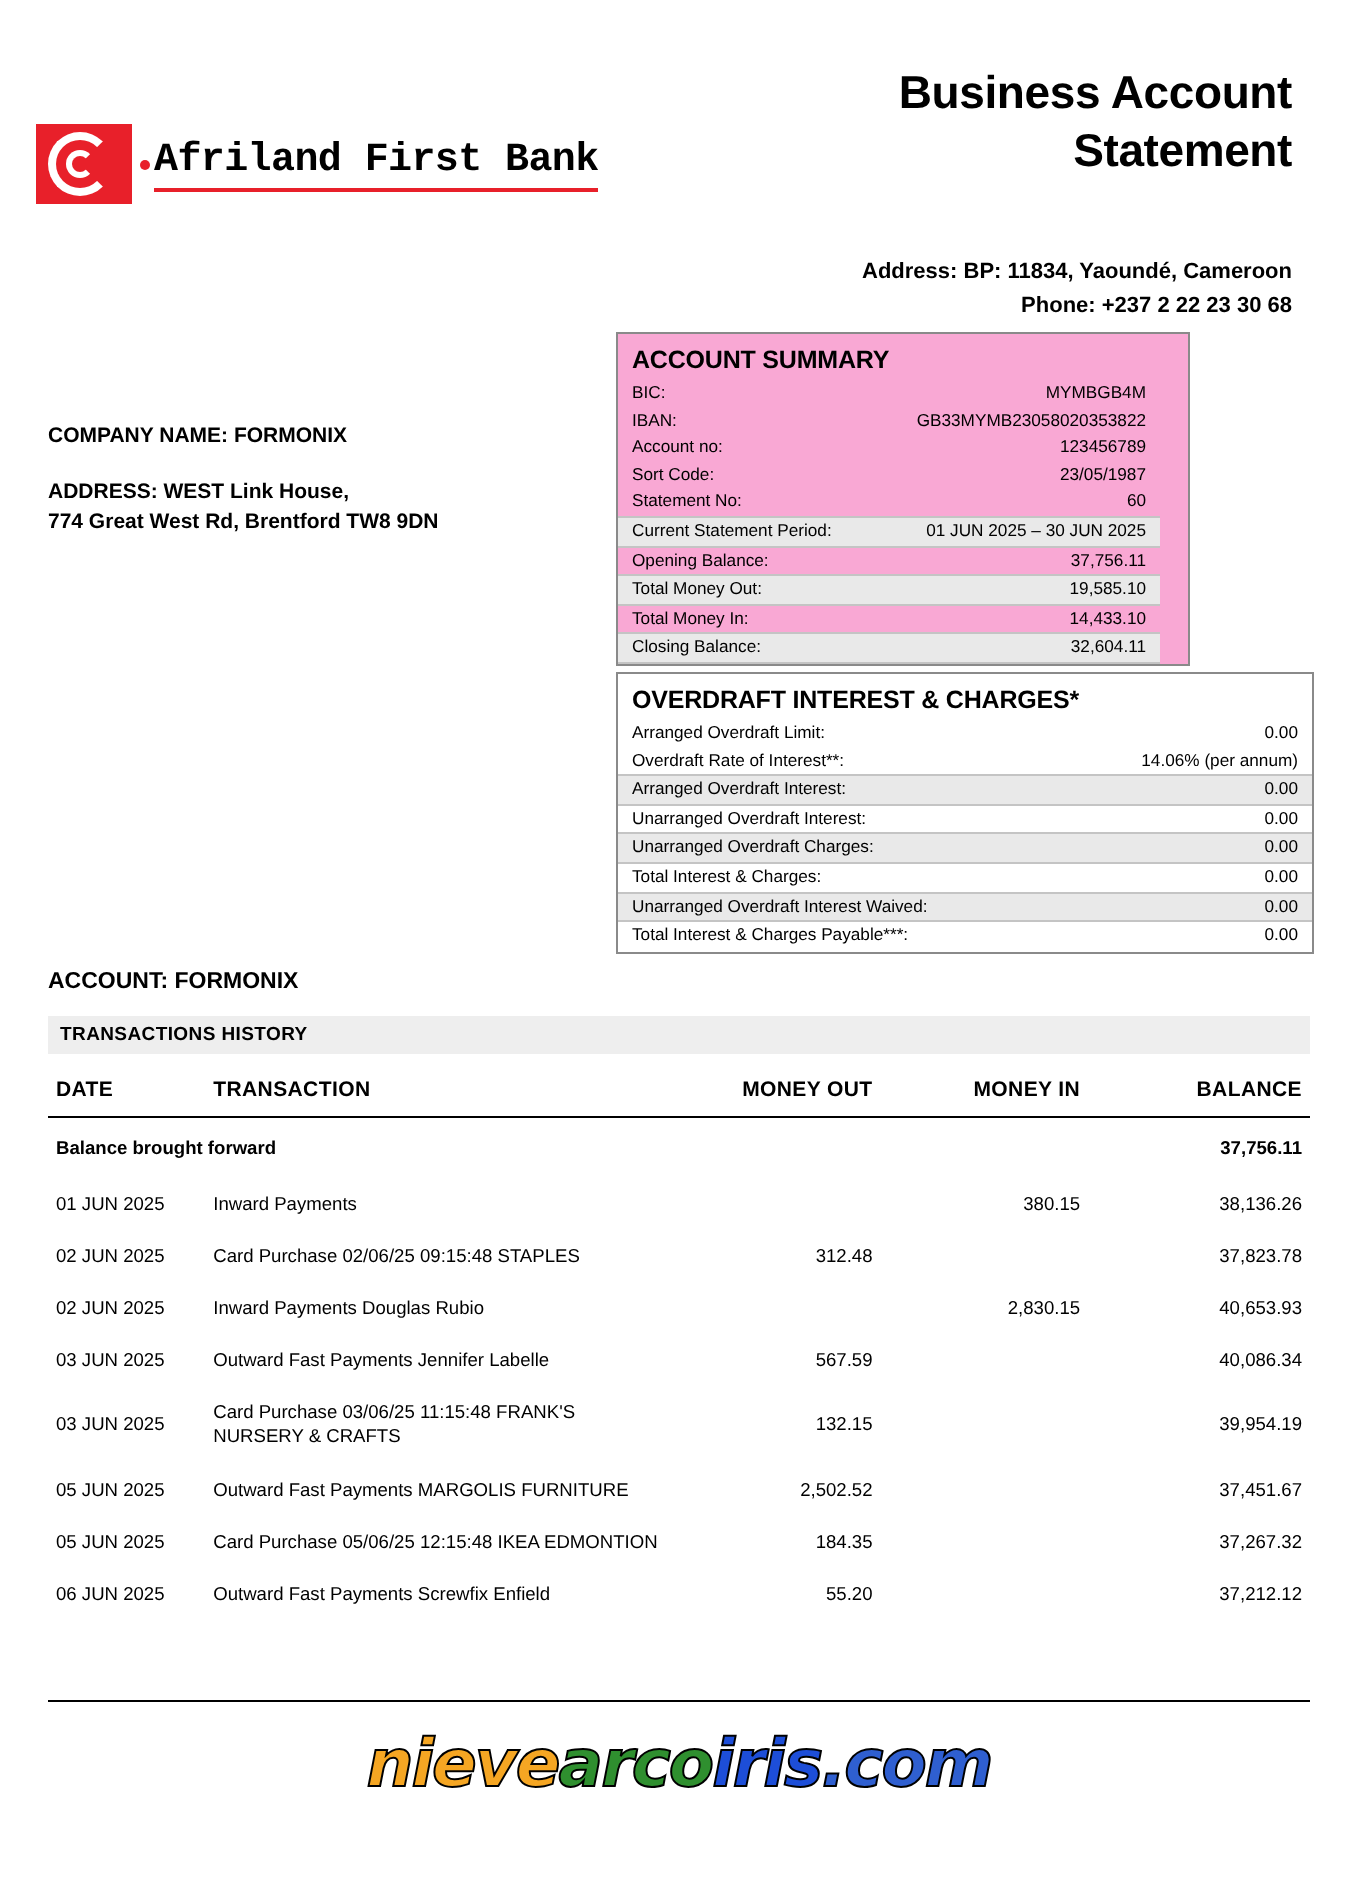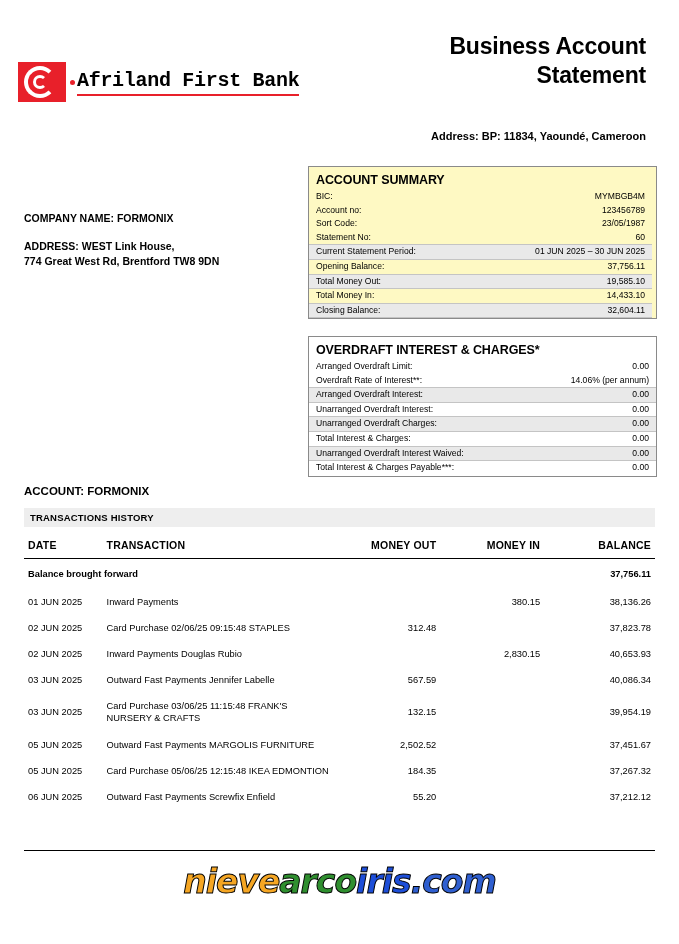--- a/index.html
+++ b/index.html
@@ -107,24 +107,24 @@
     width: 260px;
   }
   .company .blk { margin-bottom: 13px; }
   .company .blk:last-child { margin-bottom: 0; }
 
   
   .summary-box {
     position: absolute;
     left: 308px;
     top: 166px;
-    width: 349px;
+    width: 287px;
     border: 1px solid #8a8a8a;
-    background: #fef9c3;
-    padding: 4px 4px 0 0;
+    background: #f9a8d4;
+    padding: 4px 14px 0 0;
   }
   .box-title {
     font-size: 12.5px;
     font-weight: bold;
     padding: 2px 7px 3px 7px;
     letter-spacing: -0.1px;
   }
   .kv {
     display: flex;
     justify-content: space-between;
@@ -233,38 +233,43 @@
 
     <div class="logo-wrap">
       <span class="logo-mark"></span>
       <span class="logo-dot"></span>
       <span class="logo-text">Afriland First Bank</span>
     </div>
   </div>
 
   <div class="contact">
     <div>Address: BP: 11834, Yaoundé, Cameroon</div>
+    <div>Phone:  +237 2 22 23 30 68</div>
   </div>
 
   <div class="company">
     <div class="blk">COMPANY NAME: FORMONIX</div>
     <div class="blk">
       <div>ADDRESS: WEST Link House,</div>
       <div>774 Great West Rd, Brentford TW8 9DN</div>
     </div>
   </div>
 
   <div class="summary-box">
     <div class="box-title">ACCOUNT SUMMARY</div>
 
     <div class="kv">
       <span class="k">BIC:</span>
       <span class="v">MYMBGB4M</span>
     </div>
     <div class="kv">
+      <span class="k">IBAN:</span>
+      <span class="v">GB33MYMB23058020353822</span>
+    </div>
+    <div class="kv">
       <span class="k">Account no:</span>
       <span class="v">123456789</span>
     </div>
     <div class="kv">
       <span class="k">Sort Code:</span>
       <span class="v">23/05/1987</span>
     </div>
     <div class="kv">
       <span class="k">Statement No:</span>
       <span class="v">60</span>

